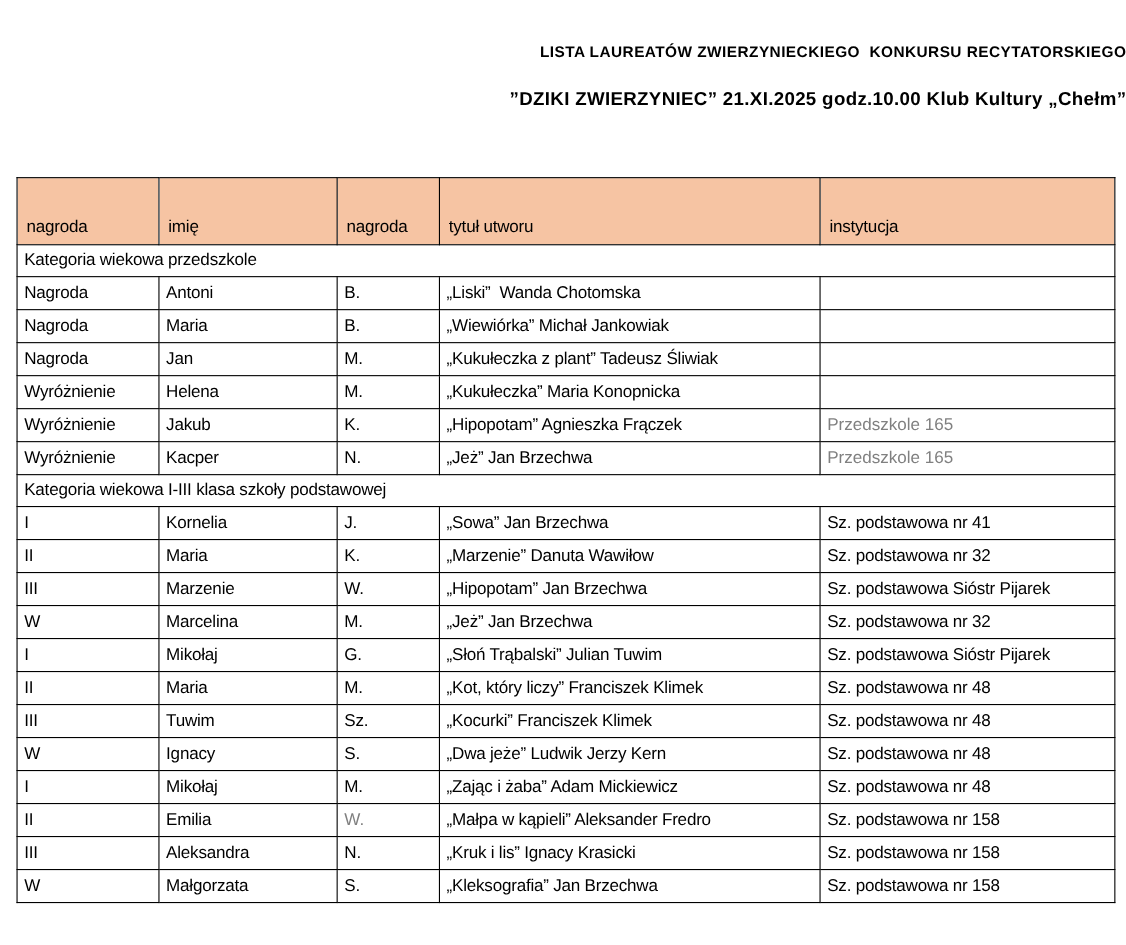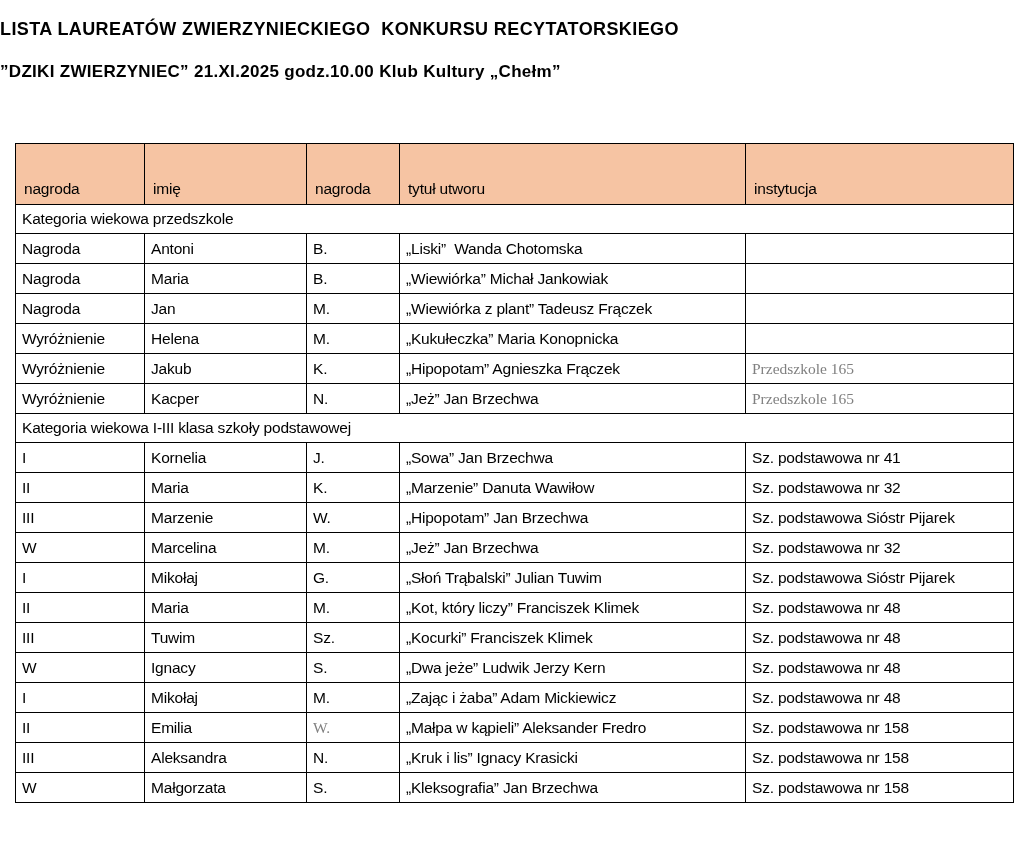--- a/index.html
+++ b/index.html
@@ -8,29 +8,29 @@
     --muted:#808080;
     --text:#000000;
   }
   html,body{margin:0;padding:0;background:#ffffff;}
   body{
     width:1024px;height:859px;overflow:hidden;
     font-family:"Liberation Sans","DejaVu Sans",sans-serif;
     color:var(--text);
   }
   .title{
-    margin:19px 0 0 0;
-    text-align:left;
-    font-size:18px;font-weight:bold;line-height:20px;
+    margin:37px 0 0 0;
+    text-align:right;
+    font-size:14px;font-weight:bold;line-height:20px;
     letter-spacing:.4px;
     white-space:pre;
   }
   .subtitle{
     margin:23px 0 0 0;
-    text-align:left;
+    text-align:right;
     font-size:17px;font-weight:bold;line-height:20px;
     letter-spacing:.3px;
     white-space:pre;
   }
   table{
     border-collapse:collapse;
     table-layout:fixed;
     width:998px;
     margin:61px 0 0 15px;
   }
@@ -51,21 +51,21 @@
   thead th{
     background:var(--header-bg);
     font-weight:normal;
     vertical-align:bottom;
     height:54px;
     padding-bottom:6px;
     padding-left:8px;
   }
   tr.category td{height:28px;vertical-align:middle;margin-left:16px;}
   tr.data td{height:29px;vertical-align:middle;}
-  td.muted{color:var(--muted);letter-spacing:0;font-family:Liberation Serif, serif;}
+  td.muted{color:var(--muted);letter-spacing:0;}
 </style>
 </head>
 <body>
 
 <div>
   <h1 class="title">LISTA LAUREATÓW ZWIERZYNIECKIEGO  KONKURSU RECYTATORSKIEGO</h1>
   <h2 class="subtitle">”DZIKI ZWIERZYNIEC” 21.XI.2025 godz.10.00 Klub Kultury „Chełm”</h2>
 
   <table>
     <colgroup>
@@ -99,21 +99,21 @@
           <td>Nagroda</td>
           <td>Maria</td>
           <td>B.</td>
           <td>„Wiewiórka” Michał Jankowiak</td>
           <td></td>
         </tr>
         <tr class="data">
           <td>Nagroda</td>
           <td>Jan</td>
           <td>M.</td>
-          <td>„Wiewiórka z plant” Tadeusz Frączek</td>
+          <td>„Kukułeczka z plant” Tadeusz Śliwiak</td>
           <td></td>
         </tr>
         <tr class="data">
           <td>Wyróżnienie</td>
           <td>Helena</td>
           <td>M.</td>
           <td>„Kukułeczka” Maria Konopnicka</td>
           <td></td>
         </tr>
         <tr class="data">

